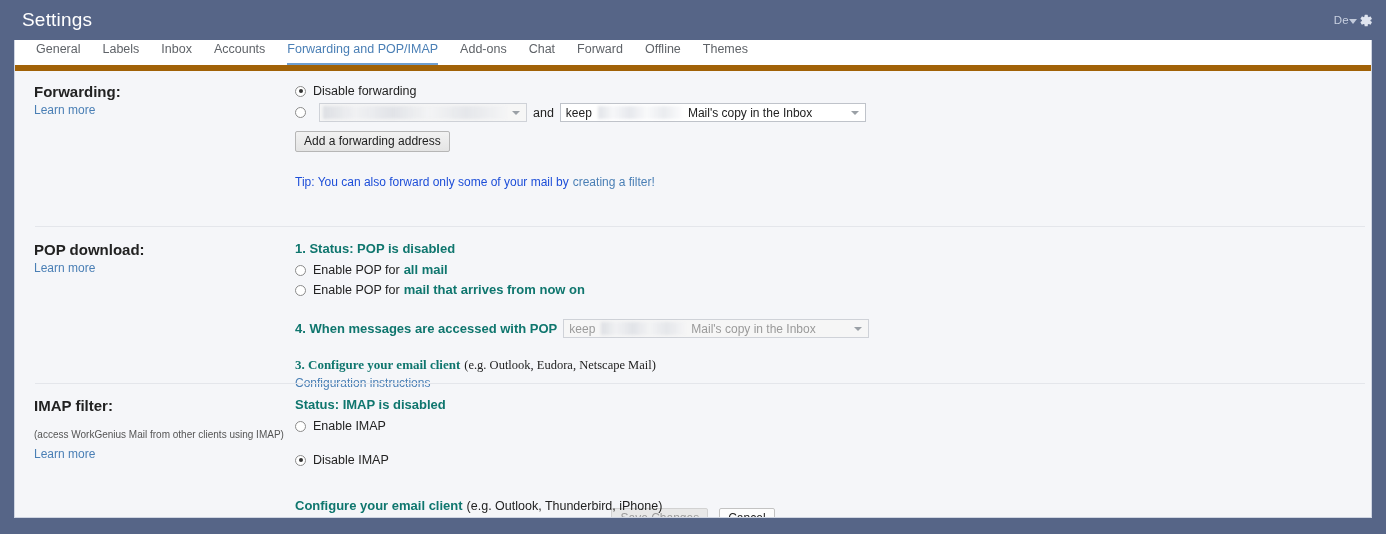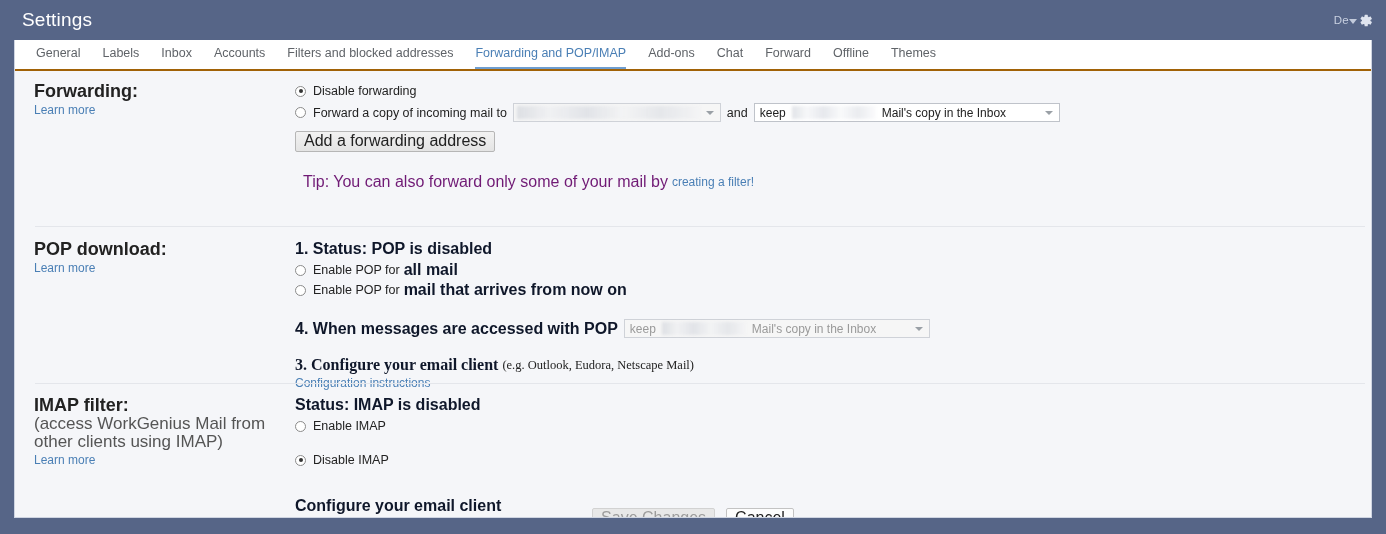--- a/index.html
+++ b/index.html
@@ -59,21 +59,21 @@
     background: #ffffff;
     border: 1px solid #cfd5e2;
     border-top: none;
     overflow: hidden;
   }
   
   .tabs {
     position: relative;
     height: 31px;
     background: #ffffff;
-    border-bottom: 2px solid #a16207;
+    border-bottom: 6px solid #a16207;
     padding-left: 21px;
     display: flex;
     align-items: flex-end;
   }
   .tab {
     font-size: 12.5px;
     color: #5f6368;
     padding: 0 0 7px 0;
     margin-right: 22px;
     white-space: nowrap;
@@ -105,50 +105,50 @@
     height: 1px;
     background: #e4e6eb;
   }
   .col-label {
     width: 280px;
     padding-left: 19px;
     padding-top: 2px;
     flex: 0 0 280px;
   }
   .col-label .hdr {
-    font-size: 18px;
+    font-size: 15px;
     font-weight: bold;
     color: #222222;
     line-height: 17px;
   }
   .col-label .sub {
-    font-size: 17px;
+    font-size: 10px;
     color: #555555;
     line-height: 17.5px;
-    margin-top: 1px;
+    margin-top: 12px;
   }
   .lnk {
     color: #4a7fb5;
     font-size: 12px;
     cursor: pointer;
     line-height: 17px;
     display: inline-block;
   }
   .col-main {
     flex: 1 1 auto;
     padding-top: 1px;
   }
   .row {
     display: flex;
     align-items: center;
     line-height: 18px;
     margin-bottom: 1px;
   }
   .txt { font-size: 12.5px; color: #222222; }
-  .txt-b { font-size: 16px; color: #0f172a; font-weight: bold; }
+  .txt-b { font-size: 13px; color: #0f766e; font-weight: bold; }
 
   
   .radio {
     width: 11px; height: 11px;
     border: 1px solid #8b8b8b;
     border-radius: 50%;
     background: #ffffff;
     display: inline-block;
     position: relative;
     margin-right: 7px;
@@ -192,41 +192,41 @@
     background:
       linear-gradient(90deg, rgba(200,204,212,.55) 0%, rgba(230,232,238,.35) 18%,
       rgba(205,209,218,.5) 38%, rgba(236,238,242,.3) 58%,
       rgba(208,212,220,.45) 78%, rgba(240,241,245,.3) 100%);
     filter: blur(1.4px);
   }
 
   
   .btn {
     display: inline-block;
-    font-size: 16px;
+    font-size: 12px;
     font-family: "Liberation Sans", sans-serif;
     color: #222222;
     background: linear-gradient(180deg,#f2f2f2 0%,#e4e4e4 100%);
     border: 1px solid #b6b6b6;
     border-radius: 2px;
     padding: 2px 8px 3px 8px;
     cursor: pointer;
     line-height: 14px;
   }
   .btn.disabled {
     color: #9c9c9c;
     background: #e8e8e8;
     border-color: #d2d2d2;
     cursor: default;
   }
   .btn-plain {
     background: #fdfdfd;
     border: 1px solid #c3c3c3;
   }
-  .tip { font-size: 16px; color: #701a75; margin-left: 8px; }
+  .tip { font-size: 12px; color: #1d4ed8; }
   .footer {
     display: flex;
     justify-content: center;
     gap: 11px;
     padding-top: 15px;
   }
 </style>
 </head>
 <body>
 
@@ -246,21 +246,20 @@
     </div>
   </div>
 
   <div class="panel">
 
     <div class="tabs">
       <div class="tab">General</div>
       <div class="tab">Labels</div>
       <div class="tab">Inbox</div>
       <div class="tab">Accounts</div>
-      <div class="tab">Filters and blocked addresses</div>
       <div class="tab active">Forwarding and POP/IMAP</div>
       <div class="tab">Add-ons</div>
       <div class="tab">Chat</div>
       <div class="tab">Forward</div>
       <div class="tab">Offline</div>
       <div class="tab">Themes</div>
     </div>
 
     <div class="body">
 
@@ -271,21 +270,20 @@
         </div>
         <div class="col-main">
 
           <div class="row">
             <span class="radio checked"></span>
             <span class="txt">Disable forwarding</span>
           </div>
 
           <div class="row" style="margin-top:3px;">
             <span class="radio"></span>
-            <span class="txt">Forward a copy of incoming mail to</span>
             <span class="select disabled" style="width:208px; margin-left:6px;">
               <span class="blur-wide" style="width:184px; margin-left:-2px;"></span>
               <span class="arr"></span>
             </span>
             <span class="txt" style="margin:0 6px;">and</span>
             <span class="select" style="width:306px;">
               <span>keep</span>
               <span class="blur-wide" style="width:84px; margin:0 6px;"></span>
               <span>Mail's copy in the Inbox</span>
               <span class="arr"></span>
@@ -367,20 +365,21 @@
             <span class="txt">Enable IMAP</span>
           </div>
 
           <div class="row" style="margin-top:16px;">
             <span class="radio checked"></span>
             <span class="txt">Disable IMAP</span>
           </div>
 
           <div class="row" style="margin-top:28px;">
             <span class="txt-b">Configure your email client</span>
+            <span class="txt" style="margin-left:4px;">(e.g. Outlook, Thunderbird, iPhone)</span>
           </div>
           <div class="row">
             <span class="lnk">Configuration instructions</span>
           </div>
 
         </div>
       </div>
 
       <div class="footer">
         <button class="btn disabled">Save Changes</button>

